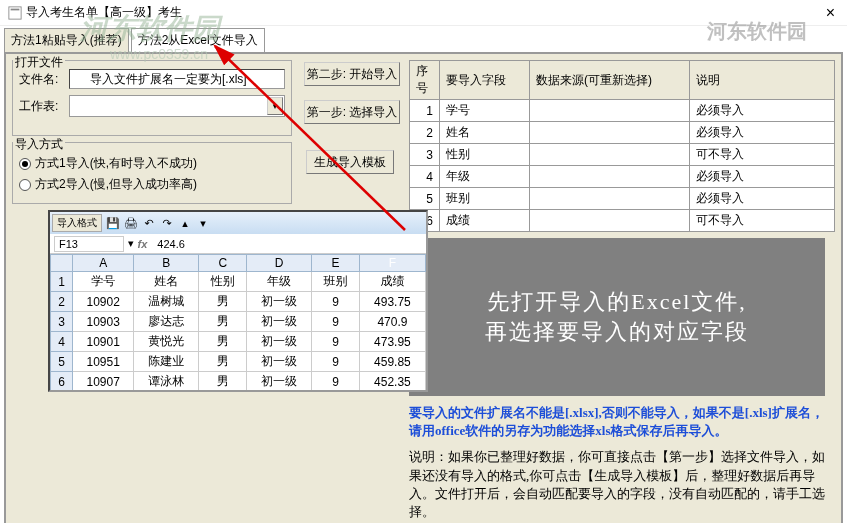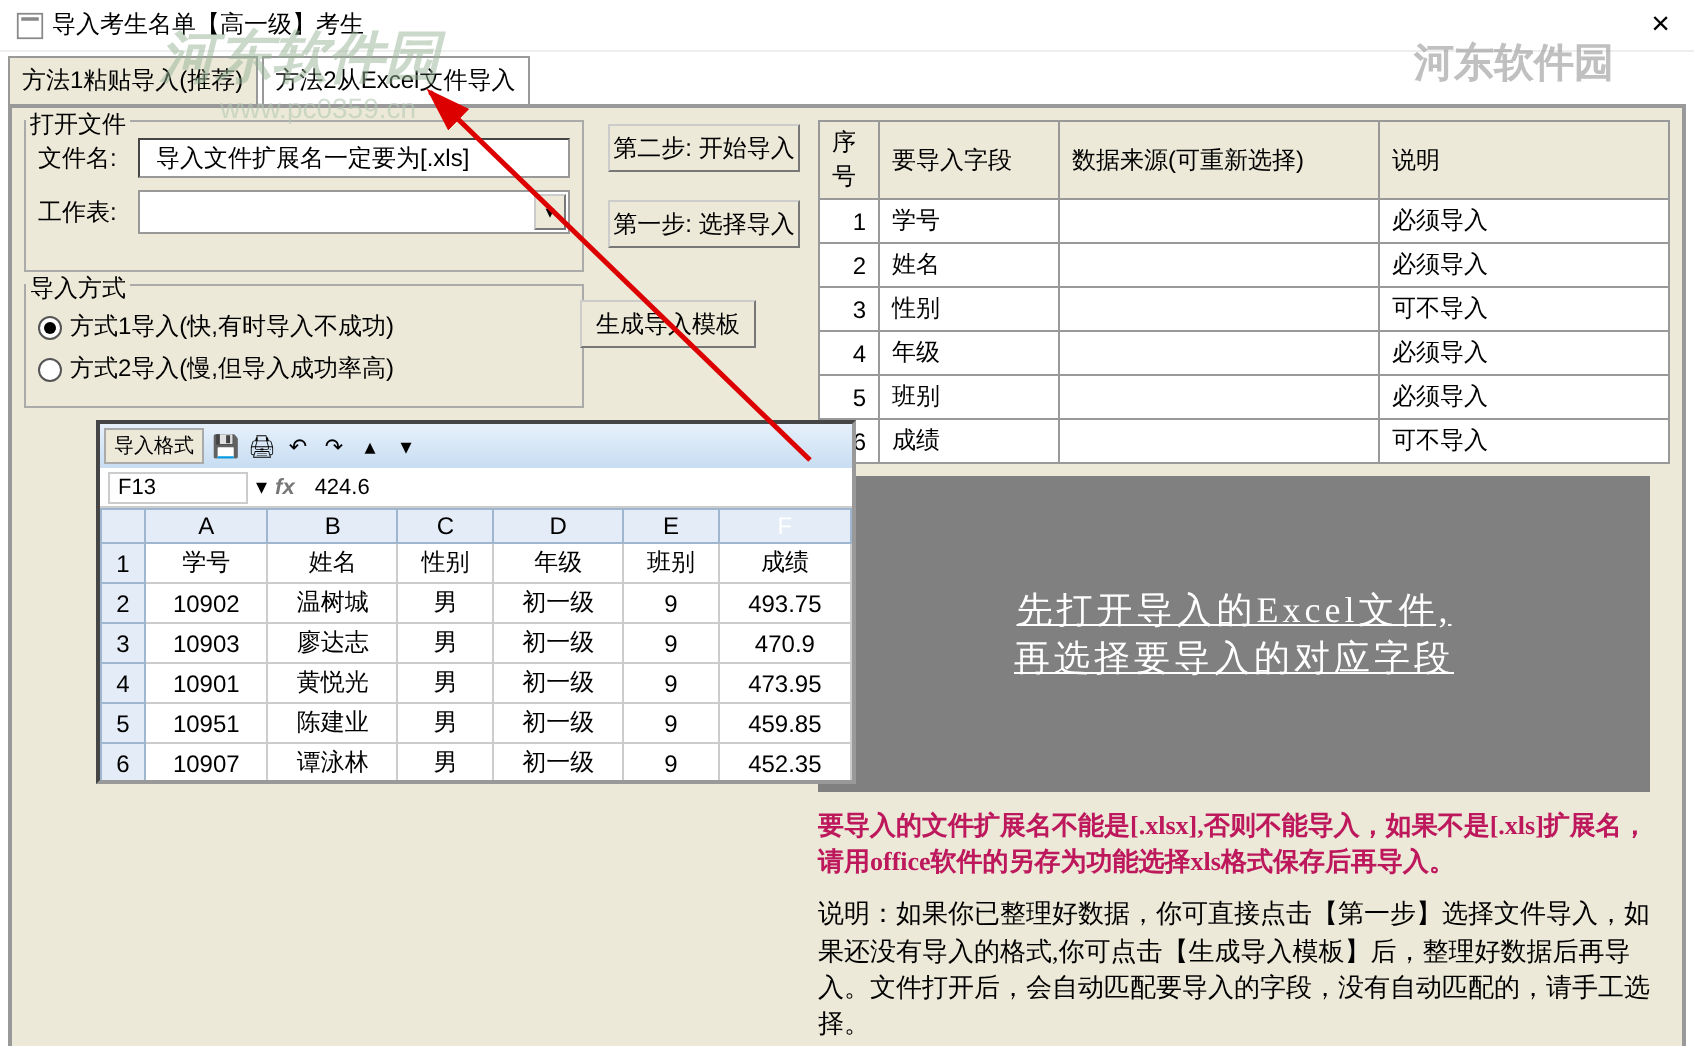--- a/index.html
+++ b/index.html
@@ -21,41 +21,41 @@
 .content-frame { border: 2px solid #999; margin: 0 4px 4px 4px; padding: 6px; height: 488px; background: #ece9d8; position: relative; }
 
 .left-col { float: left; width: 382px; }
 .right-col { float: right; width: 426px; }
 
 .groupbox { border: 1px solid #aaa; margin-bottom: 6px; padding: 8px 6px 6px 6px; position: relative; background: #ece9d8; }
 .groupbox-title { position: absolute; top: -7px; left: 0; background: #ece9d8; font-size: 12px; padding: 0 2px; }
 
 .form-row { display: flex; align-items: center; margin-bottom: 6px; font-size: 12px; }
 .form-label { width: 50px; }
-.text-input { flex: 1; height: 20px; border: 1px inset #999; font-size: 12px; padding: 2px 8px; background: #fff; }
+.text-input { flex: 1; height: 20px; border: 1px inset #999; font-size: 12px; padding: 2px 20px; background: #fff; }
 .combo { flex: 1; height: 22px; border: 1px solid #999; background: #fff; display: flex; align-items: center; }
 .combo-arrow { width: 16px; height: 18px; background: #ece9d8; border: 1px outset #ccc; margin: 1px; text-align: center; font-size: 9px; line-height: 16px; }
 
 .radio-row { display: flex; align-items: center; font-size: 12px; margin: 4px 0; }
 .radio { width: 12px; height: 12px; border: 1px solid #555; border-radius: 50%; margin-right: 4px; background: #fff; display: inline-flex; align-items: center; justify-content: center; }
 .radio.checked::after { content: ''; width: 6px; height: 6px; background: #000; border-radius: 50%; }
 
 .step-btns { position: absolute; left: 298px; top: 8px; width: 96px; }
 .btn { display: block; width: 96px; height: 24px; font-size: 12px; background: #ece9d8; border: 1px outset #ccc; margin-bottom: 14px; cursor: pointer; text-align: center; line-height: 22px; }
-.btn-template { position: absolute; left: 284px; top: 96px; }
+.btn-template { position: absolute; left: 300px; top: 96px; }
 
 .fields-table { border-collapse: collapse; background: #fff; font-size: 12px; width: 100%; }
 .fields-table th, .fields-table td { border: 1px solid #999; padding: 2px 6px; text-align: left; height: 18px; }
 .fields-table th { background: #ece9d8; font-weight: normal; }
 .fields-table td.num { text-align: right; width: 30px; }
 
 .gray-panel { background: #808080; width: 416px; height: 158px; margin-left: 0; margin-top: 6px; display: flex; flex-direction: column; align-items: center; justify-content: center; }
-.gray-text { font-size: 18px; color: #fff; font-family: SimSun; letter-spacing: 2px; text-decoration: underline; }
-
-.warning-text { font-size: 13px; color: #be185d; font-weight: bold; margin-top: 8px; line-height: 1.4; font-family: SimSun; }
+.gray-text { font-size: 22px; color: #fff; font-family: SimSun; letter-spacing: 2px; }
+
+.warning-text { font-size: 13px; color: #1d4ed8; font-weight: bold; margin-top: 8px; line-height: 1.4; font-family: SimSun; }
 .instruction-text { font-size: 13px; color: #000; margin-top: 8px; line-height: 1.4; font-family: SimSun; }
 
 .excel-preview { border: 2px inset #999; width: 380px; height: 182px; margin-top: 6px; background: #fff; position: relative; overflow: hidden; margin-left: 36px; }
 .excel-toolbar { height: 22px; background: linear-gradient(#e6f0fb, #c8ddf2); display: flex; align-items: center; font-size: 11px; padding: 0 2px; }
 .excel-tb-item { display: inline-block; padding: 1px 4px; background: #ece9d8; border: 1px solid #aaa; margin-right: 2px; font-size: 10px; }
 .tb-icon { width: 16px; height: 16px; margin: 0 1px; display: inline-flex; align-items: center; justify-content: center; font-size: 11px; }
 .excel-formula { height: 20px; display: flex; align-items: center; border-bottom: 1px solid #ccc; font-size: 11px; }
 .cell-ref { width: 70px; border: 1px solid #ccc; padding: 1px 4px; margin: 0 4px; }
 .fx { font-style: italic; color: #777; padding: 0 4px; font-weight: bold; }
 .excel-grid { border-collapse: collapse; font-size: 12px; width: 100%; }

